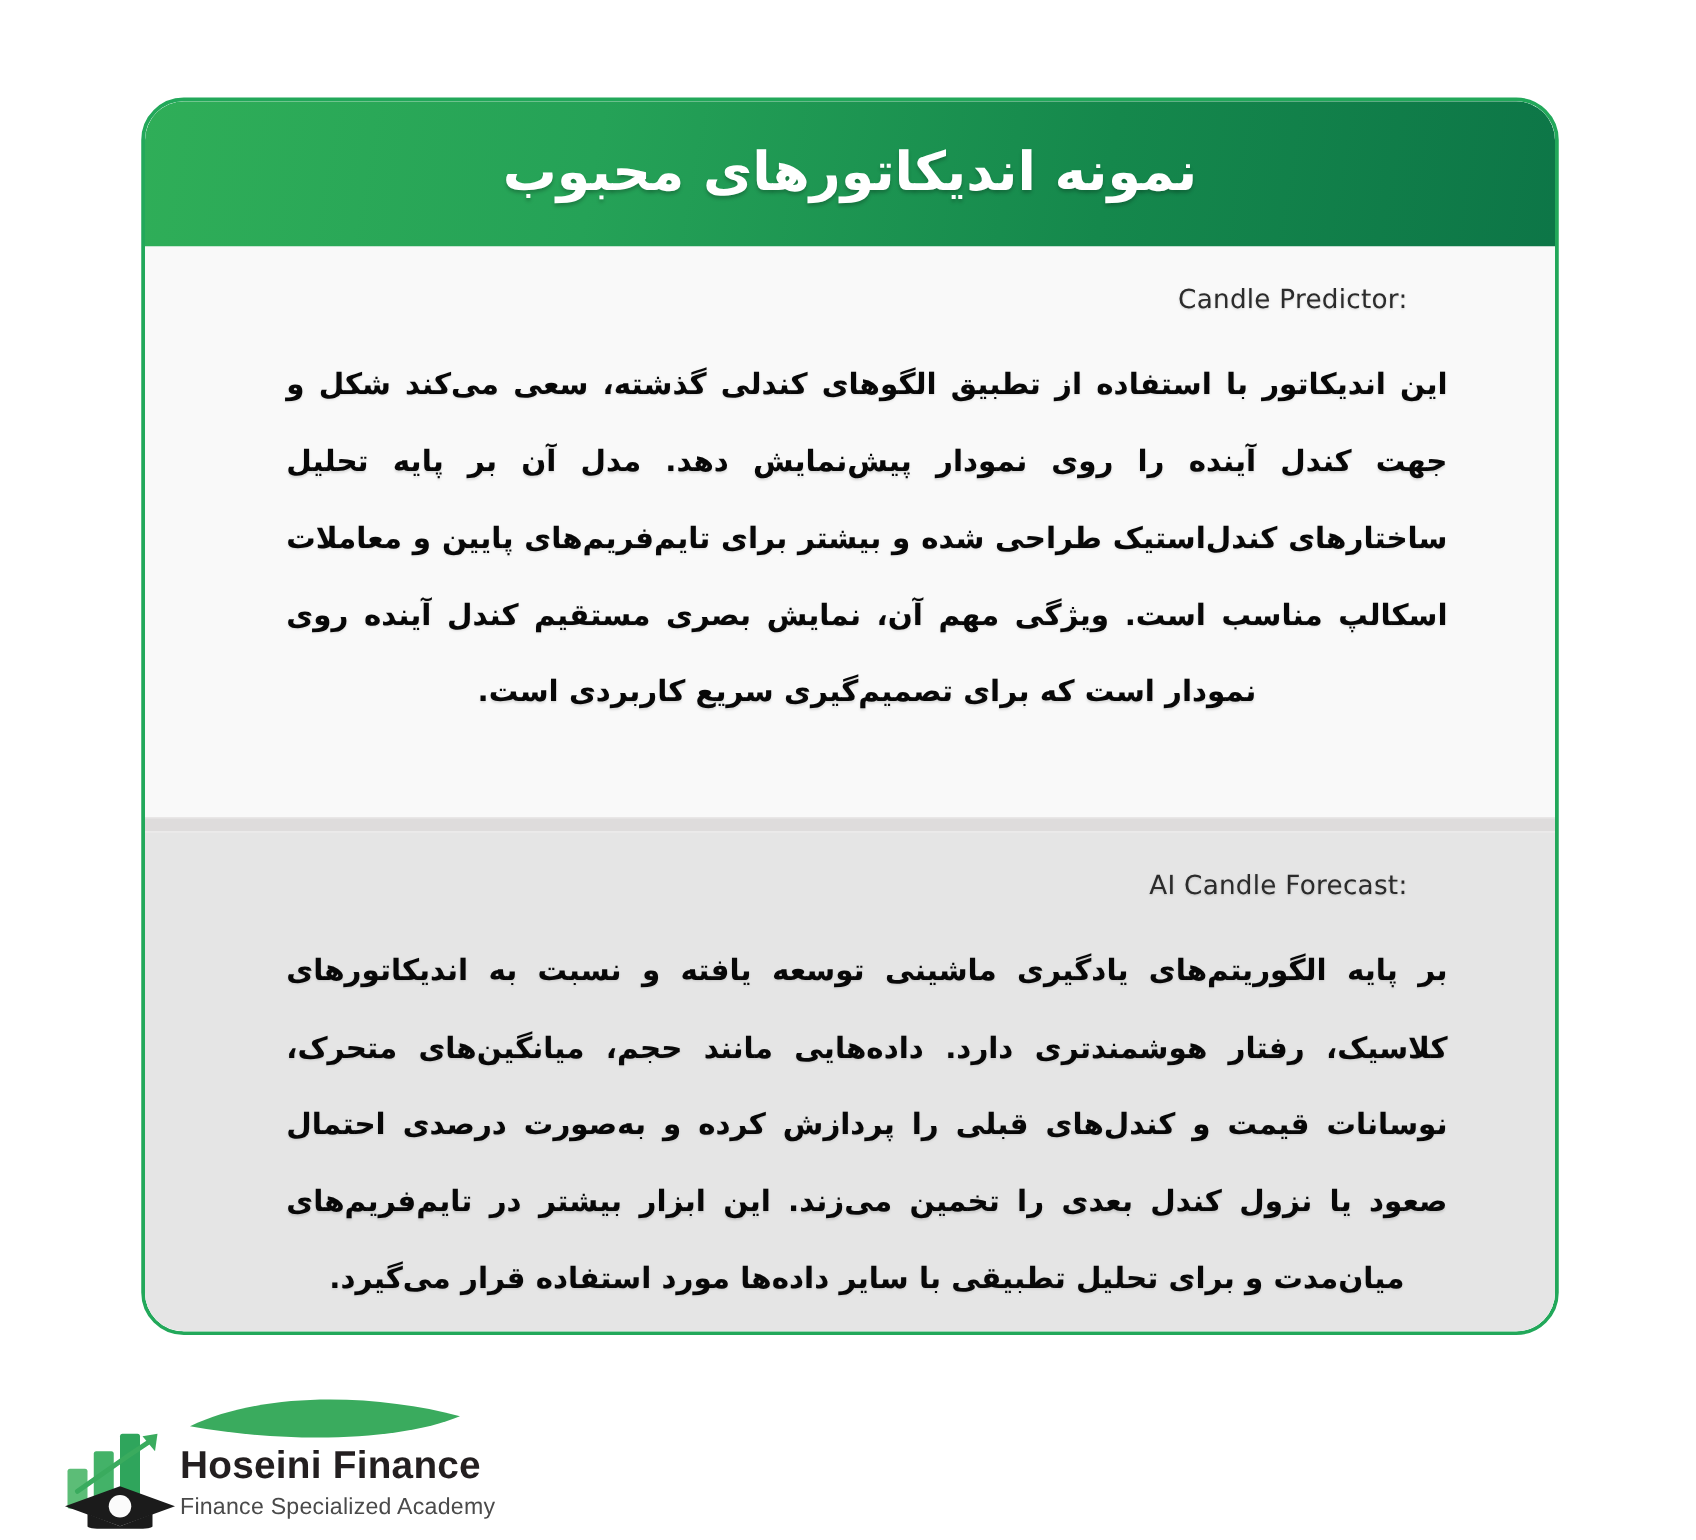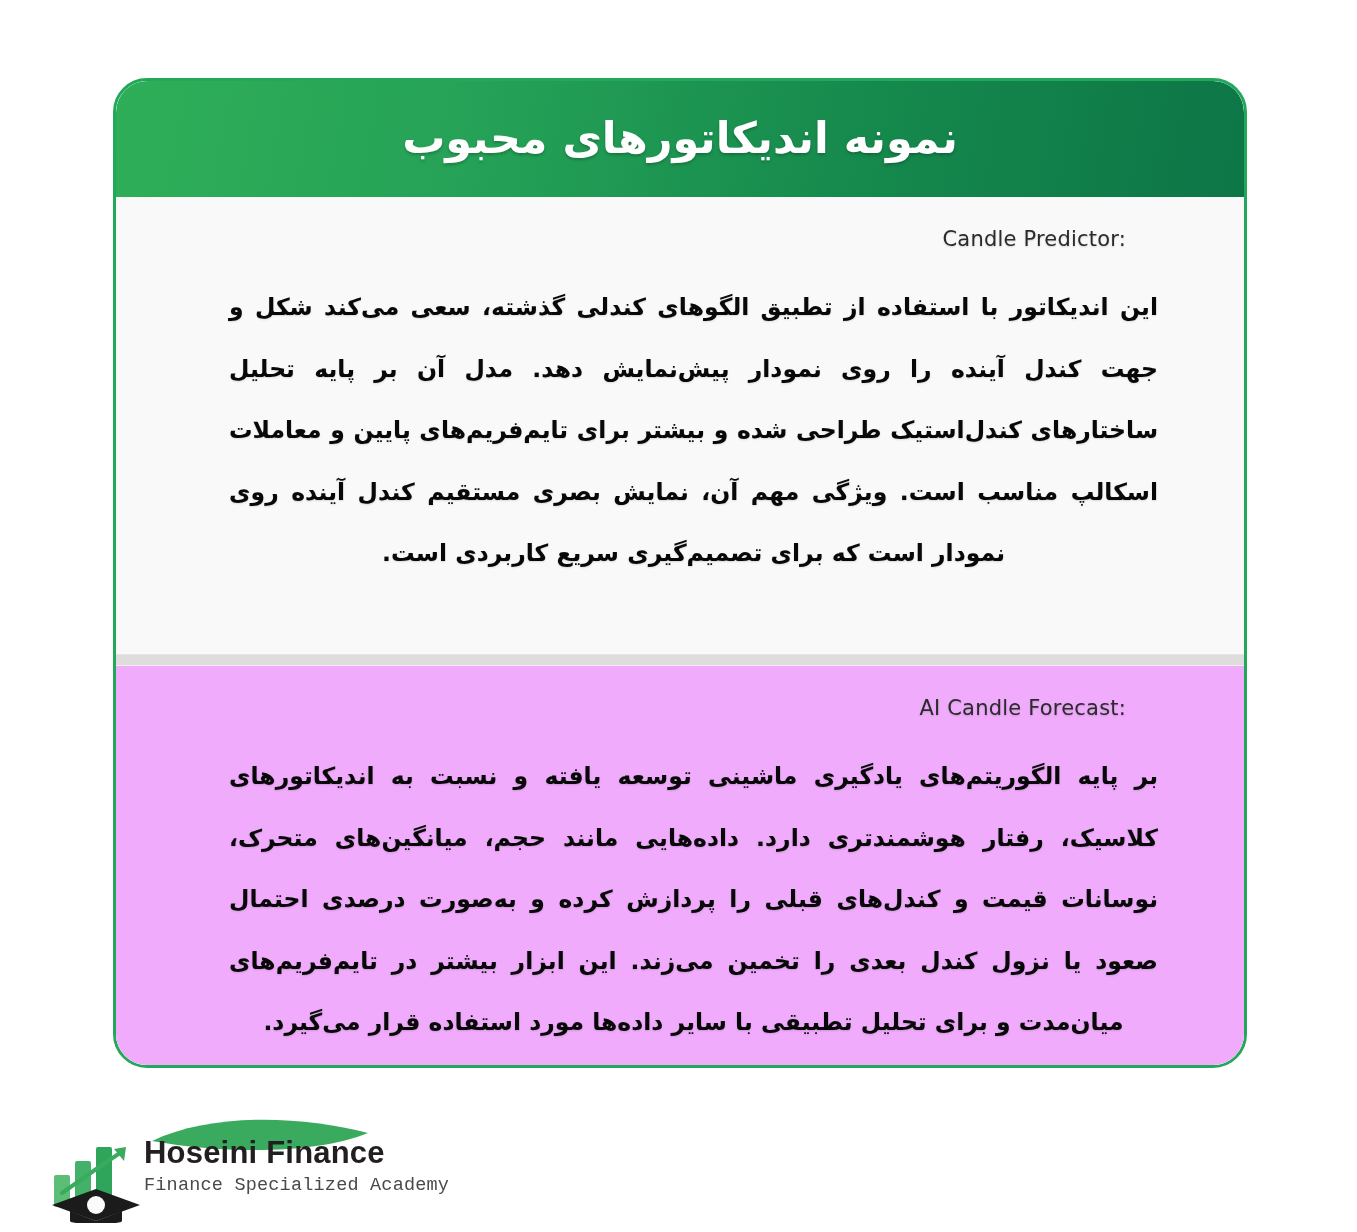--- a/index.html
+++ b/index.html
@@ -62,21 +62,21 @@
     background: #fbfbfb;
     width: 100%;
   }
 
   
   .section {
     background: #f8f8f8;
     padding: 0;
   }
   .section-one { height: 457px; background: #f9f9f9; }
-  .section-two { height: 404px; background: #f0abfc; }
+  .section-two { height: 404px; background: #e5e5e5; }
 
   .section-heading {
     direction: ltr;
     text-align: right;
     padding: 30px 118px 0 0;
     font-size: 21px;
     font-weight: 400;
     color: #2b2b2b;
     letter-spacing: 0.2px;
     text-shadow: 0 1px 2px rgba(0,0,0,0.16);
@@ -122,35 +122,35 @@
   .logo-mark {
     position: absolute;
     left: 8px;
     top: 18px;
     width: 96px;
     height: 88px;
   }
   .logo-text {
     position: absolute;
     left: 104px;
-    top: 20px;
+    top: 39px;
     direction: ltr;
     text-align: left;
   }
   .logo-name {
     font-family: "Liberation Sans", sans-serif;
     font-size: 31px;
     font-weight: 700;
     color: #231f20;
     letter-spacing: 0.2px;
     line-height: 1.05;
     white-space: nowrap;
   }
   .logo-tagline {
-    font-family: Liberation Mono, monospace;
+    font-family: Liberation Sans, sans-serif;
     font-size: 18.5px;
     font-weight: 400;
     color: #4a4a4a;
     letter-spacing: 0.2px;
     margin-top: 5px;
     white-space: nowrap;
   }
 </style>
 </head>
 <body>

